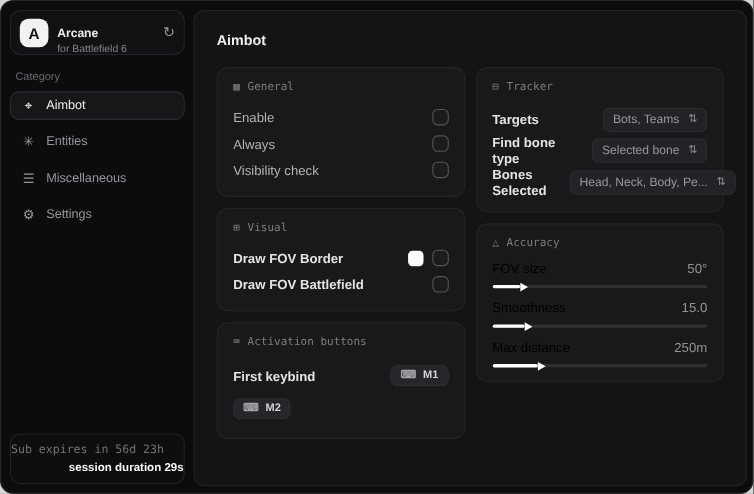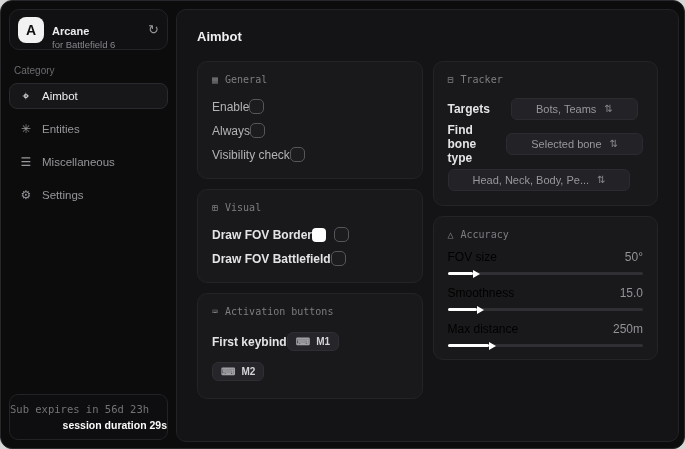--- a/index.html
+++ b/index.html
@@ -67,37 +67,37 @@
     background:#19191b; border:1px solid #242428; border-radius:10px;
     padding:11px 14px 12px;
   }
   .card-head {
     display:flex; align-items:center; gap:7px; margin:1px 0 10px;
     color:#7d7d82; font-family:"DejaVu Sans Mono", monospace; font-size:10px;
   }
   .card-icon { font-size:10px; line-height:1; }
 
   .row {
-    display:flex; align-items:center;
+    display:flex; justify-content:space-between; align-items:center;
     min-height:23px; font-size:12px; color:#b3b3b7;
   }
   .row + .row { margin-top:1px; }
   .row .bright { color:#e4e4e7; font-weight:700; }
   .controls { display:flex; align-items:center; gap:8px; }
 
   .checkbox {
     width:15px; height:15px; border:1.5px solid #55555b;
     border-radius:5px; background:#1c1c1f; flex:none;
   }
   .swatch { width:14px; height:14px; border-radius:4px; flex:none; }
 
   .dropdown {
     display:flex; align-items:center; gap:8px;
     background:#232327; border:1px solid #2b2b30; border-radius:6px;
-    padding:4px 24px; color:#97979c; font-size:11px;
+    padding:4px 8px; color:#97979c; font-size:11px;
     font-family:"Liberation Sans", sans-serif; white-space:nowrap;
   }
   .dd-icon { font-size:10px; color:#8b8b90; line-height:1; }
   .trow { min-height:27px;gap:21px; }
 
   .keybadge {
     display:flex; align-items:center; gap:6px;
     background:#26262a; border:1px solid #2e2e33; border-radius:6px;
     padding:3px 8px; color:#d5d5d8; font-size:10px; font-weight:700;
     font-family:"Liberation Sans", sans-serif;
@@ -240,20 +240,21 @@
             </button>
           </div>
           <div class="row trow">
             <span class="bright">Find bone type</span>
             <button class="dropdown">
               <span>Selected bone</span>
               <span class="dd-icon">⇅</span>
             </button>
           </div>
           <div class="row trow">
+            <span class="bright">Bones Selected</span>
             <button class="dropdown">
               <span>Head, Neck, Body, Pe...</span>
               <span class="dd-icon">⇅</span>
             </button>
           </div>
         </section>
 
         <section class="card">
           <div class="card-head">
             <span class="card-icon">△</span>

